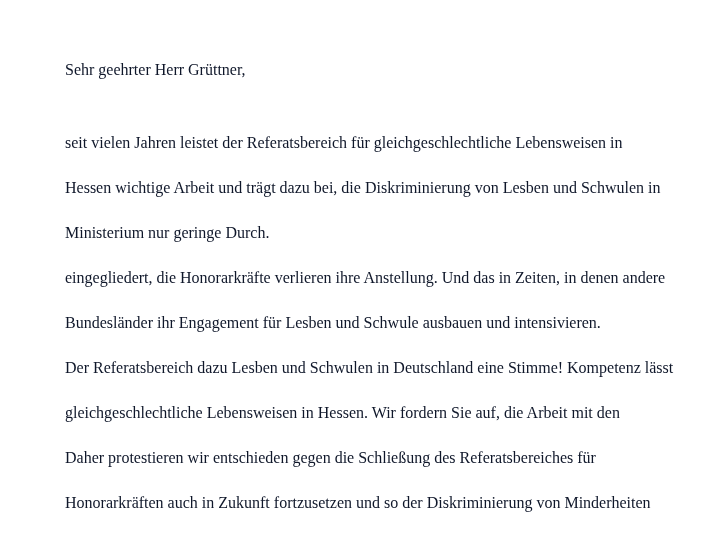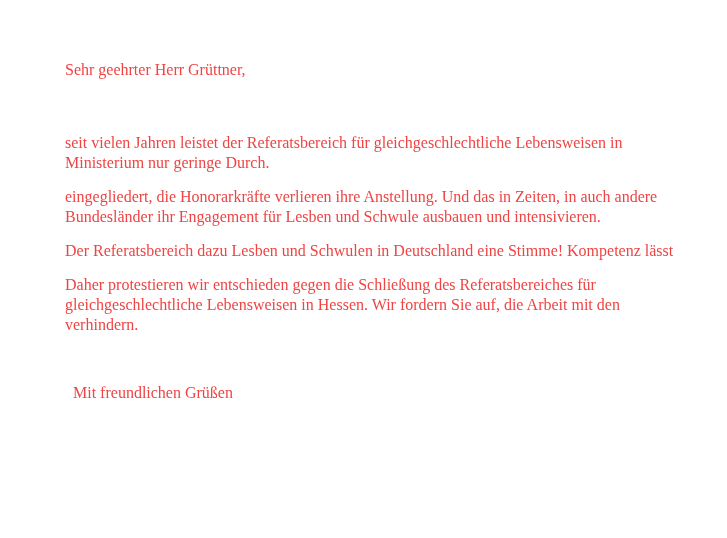--- a/index.html
+++ b/index.html
@@ -5,66 +5,69 @@
   html, body {
     margin: 0;
     padding: 0;
     background: #ffffff;
   }
   .page {
     position: relative;
     width: 727px;
     height: 538px;
     background: #ffffff;
-    color: #ef4444;
+    color: #0f172a;
     font-family: "Liberation Serif", "DejaVu Serif", serif;
     font-size: 16px;
     line-height: 20px;
     box-sizing: border-box;
     padding: 60px 55px 0 65px;
     overflow: hidden;
   }
   .salutation {
     margin: 0 0 53px 0;
     white-space: nowrap;
   }
   .paragraph {
     margin: 0 0 14px 0;
   }
   .line {
     display: block;
     white-space: nowrap;
+    margin-top: 25px;
   }
   .closing {
     margin: 48px 0 0 8px;
     white-space: nowrap;
   }
 </style>
 </head>
 <body>
 
 <div class="page">
 
   <p class="salutation">Sehr geehrter Herr Grüttner,</p>
 
   <div class="paragraph">
     <span class="line">seit vielen Jahren leistet der Referatsbereich für gleichgeschlechtliche Lebensweisen in</span>
+    <span class="line">Hessen wichtige Arbeit und trägt dazu bei, die Diskriminierung von Lesben und Schwulen in</span>
     <span class="line">Ministerium nur geringe Durch.</span>
   </div>
 
   <div class="paragraph">
-    <span class="line">eingegliedert, die Honorarkräfte verlieren ihre Anstellung. Und das in Zeiten, in auch andere</span>
+    <span class="line">eingegliedert, die Honorarkräfte verlieren ihre Anstellung. Und das in Zeiten, in denen andere</span>
     <span class="line">Bundesländer ihr Engagement für Lesben und Schwule ausbauen und intensivieren.</span>
   </div>
 
   <div class="paragraph">
     <span class="line">Der Referatsbereich dazu Lesben und Schwulen in Deutschland eine Stimme! Kompetenz lässt</span>
   </div>
 
   <div class="paragraph">
+    <span class="line">gleichgeschlechtliche Lebensweisen in Hessen. Wir fordern Sie auf, die Arbeit mit den</span>
     <span class="line">Daher protestieren wir entschieden gegen die Schließung des Referatsbereiches für</span>
-    <span class="line">gleichgeschlechtliche Lebensweisen in Hessen. Wir fordern Sie auf, die Arbeit mit den</span>
+    <span class="line">Honorarkräften auch in Zukunft fortzusetzen und so der Diskriminierung von Minderheiten</span>
     <span class="line">verhindern.</span>
   </div>
 
   <p class="closing">Mit freundlichen Grüßen</p>
 
 </div>
 
 </body></html>

